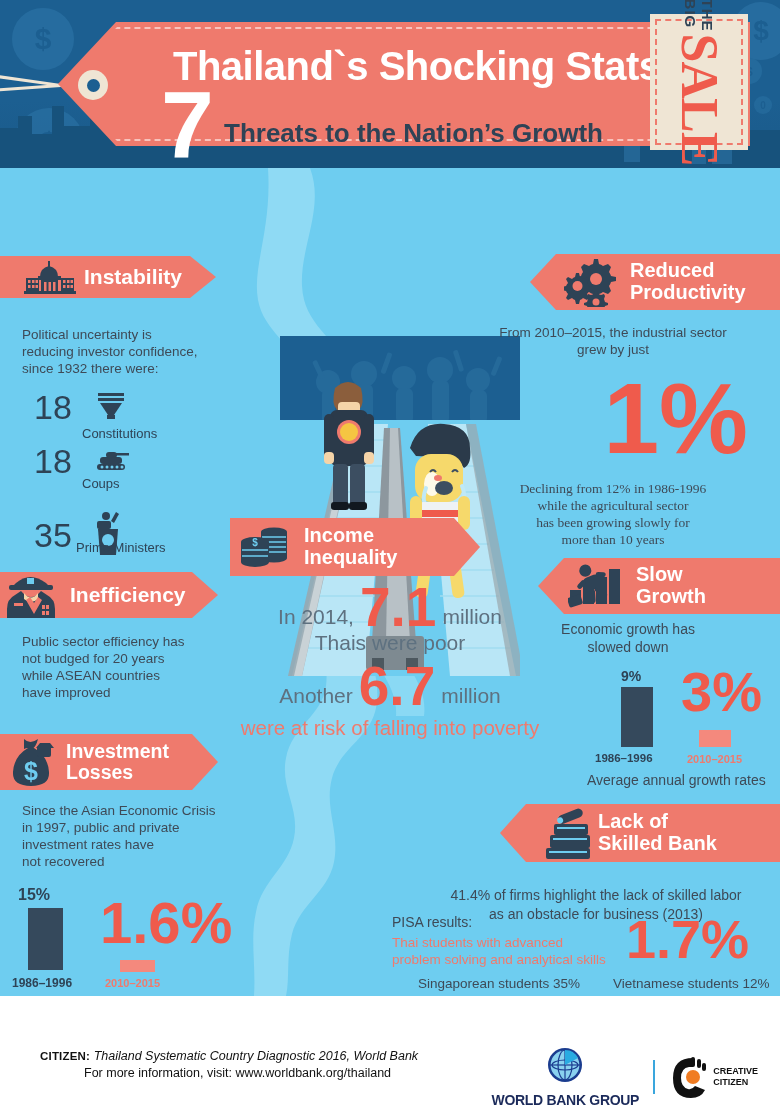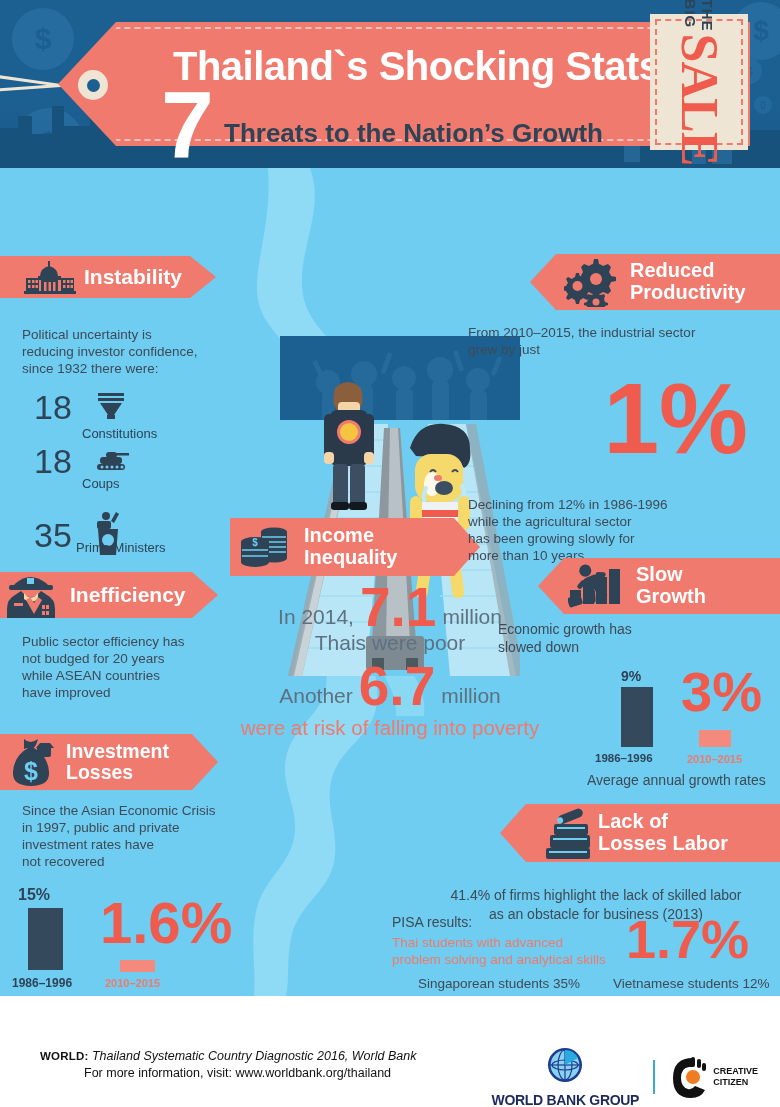--- a/index.html
+++ b/index.html
@@ -104,21 +104,21 @@
   .banner {
     position:absolute; background:#ef7a6d; display:flex; align-items:center;
     color:#fff; font-weight:bold;
   }
   .banner.right-notch { clip-path: polygon(0 0, calc(100% - 26px) 0, 100% 50%, calc(100% - 26px) 100%, 0 100%, 0 100%); }
   .banner.left-notch  { clip-path: polygon(26px 0, 100% 0, 100% 100%, 26px 100%, 0 50%); }
   .banner .btxt { line-height:1.08; }
   .bicon { flex:0 0 auto; display:flex; align-items:center; justify-content:center; }
 
   .para { position:absolute; color:#3e4a57; font-size:13.5px; line-height:17px; }
-  .para.r { text-align:left; }
+  .para.r { text-align:center; }
 
   .bigfig { color:#ef5b4c; font-weight:bold; line-height:1; }
   .darkbar { background:#35495c; }
   .pinkbar { background:#f4897d; }
   .lbl-dark { color:#2e4356; font-size:12px; font-weight:bold; }
   .lbl-pink { color:#ef7a6d; font-size:11px; font-weight:bold; }
 
   
   .tagline {
     position:absolute; left:0; top:996px; width:780px; height:38px;
@@ -558,21 +558,21 @@
         </svg>
       </span>
       <span class="btxt">
         <span>Reduced</span><br>
         <span>Productivity</span>
       </span>
     </div>
     <div class="para r" style="right:22px;top:156px;width:290px;white-space:pre-line;">From 2010–2015, the industrial sector
 grew by just</div>
     <div class="bigfig" style="position:absolute;right:32px;top:200px;font-size:100px;">1%</div>
-    <div class="para r" style="right:22px;top:328px;width:290px;white-space:pre-line;">Declining from 12% in 1986-1996
+    <div class="para r" style="right:22px;top:312px;width:290px;white-space:pre-line;font-family:Liberation Serif, serif;">Declining from 12% in 1986-1996
 while the agricultural sector
 has been growing slowly for
 more than 10 years</div>
 
     <div class="banner left-notch" style="left:538px;top:390px;width:242px;height:56px;padding-left:30px;gap:8px;font-size:20px;">
       <span class="bicon">
         <svg width="60" height="52" viewBox="0 0 60 52">
           <g fill="#2e4356" transform="rotate(-22 30 26)">
             <circle cx="24" cy="7" r="6"></circle>
             <rect x="18" y="14" width="16" height="14" rx="4"></rect>
@@ -616,41 +616,41 @@
           <rect x="18" y="17" width="34" height="11" rx="2" fill="#2e4356"></rect>
           <rect x="21" y="20" width="28" height="2" fill="#6ecdf0"></rect>
           <g transform="rotate(-22 34 11)">
             <rect x="22" y="5" width="26" height="9" rx="4.5" fill="#2e4356"></rect>
             <circle cx="24" cy="9.5" r="3" fill="#6ecdf0"></circle>
           </g>
         </svg>
       </span>
       <span class="btxt">
         <span>Lack of</span><br>
-        <span>Losses Labor</span>
+        <span>Skilled Bank</span>
       </span>
     </div>
     <div class="para" style="left:420px;top:718px;width:352px;white-space:pre-line;text-align:center;font-size:14px;line-height:19px;">41.4% of firms highlight the lack of skilled labor
 as an obstacle for business (2013)</div>
 
     <div style="position:absolute;left:388px;top:746px;width:392px;height:100px;">
       <div style="position:absolute;left:4px;top:0;color:#3e4a57;font-size:14px;">PISA results:</div>
       <div style="position:absolute;left:4px;top:20px;color:#ef7a6d;font-size:13.5px;line-height:17px;white-space:pre-line;">Thai students with advanced
 problem solving and analytical skills</div>
       <div class="bigfig" style="position:absolute;left:238px;top:-2px;font-size:54px;">1.7%</div>
       <div style="position:absolute;left:30px;top:62px;color:#3e4a57;font-size:13.5px;">Singaporean students 35%</div>
       <div style="position:absolute;left:225px;top:62px;color:#3e4a57;font-size:13.5px;">Vietnamese students 12%</div>
     </div>
   </div>
 
 
   <div class="footer">
     <div class="src">
       <div>
-        <span class="kw">WORLD:</span>
+        <span class="kw">CITIZEN:</span>
         <span class="it">Thailand Systematic Country Diagnostic 2016, World Bank</span>
       </div>
       <div style="padding-left:44px;">For more information, visit: www.worldbank.org/thailand</div>
     </div>
 
     <div class="logos">
       <div style="display:flex;align-items:center;gap:8px;flex-direction:column;">
         <svg width="38" height="38" viewBox="0 0 38 38">
           <circle cx="19" cy="19" r="17" fill="#1b3d8f"></circle>
           <circle cx="19" cy="19" r="15" fill="#fff"></circle>

